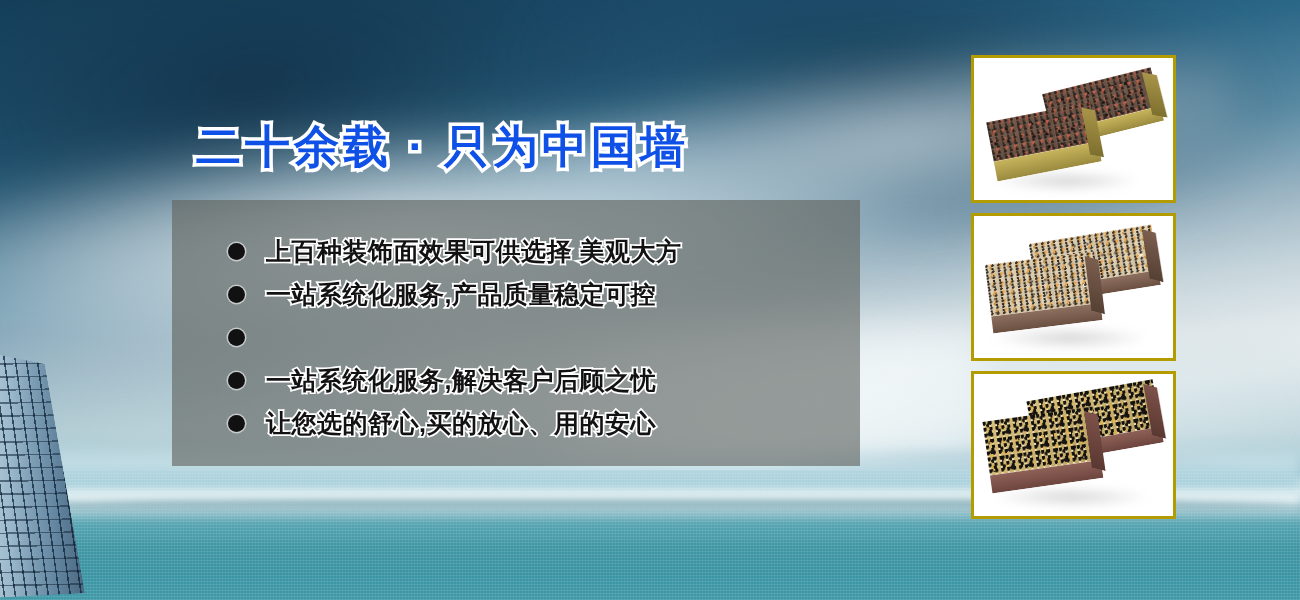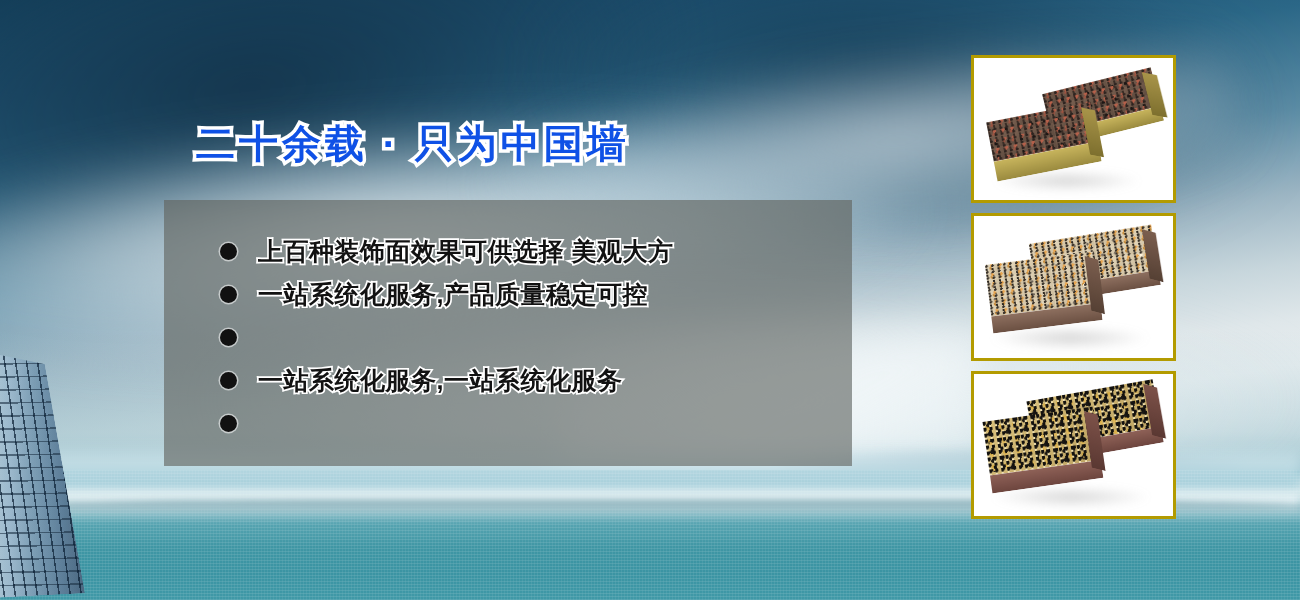--- a/index.html
+++ b/index.html
@@ -154,35 +154,35 @@
     clip-path:polygon(34% 0%, 100% 9%, 100% 100%, 0% 100%, 0% 12%);
     background-image:
       repeating-linear-gradient(92deg, rgba(15,35,55,0.72) 0 1.5px, rgba(255,255,255,0.07) 1.5px 11px),
       repeating-linear-gradient(2deg, rgba(18,40,60,0.62) 0 1.5px, rgba(255,255,255,0.05) 1.5px 13px);
   }
 
   
   .headline {
     position:absolute;
     left:196px; top:122px;
-    font-size:39px;
+    font-size:45px;
     font-weight:bold;
     letter-spacing:4px;
     color:#0f51e6;
     line-height:1.12;
     white-space:nowrap;
     -webkit-text-stroke:7px #ffffff;
     paint-order:stroke fill;
     text-shadow:0 1px 2px rgba(255,255,255,0.5);
   }
 
   
   .panel {
     position:absolute;
-    left:164px; top:200px;
+    left:172px; top:200px;
     width:688px; height:266px;
     background:rgba(92,98,96,0.62);
     backdrop-filter:saturate(0.7);
   }
   .panel-inner {
     position:absolute; inset:0;
     padding:30px 0 0 56px;
   }
   .bullet-row {
     display:flex;
@@ -336,25 +336,26 @@
         <span class="dot"></span>
         <span class="bullet-text">一站系统化服务,产品质量稳定可控</span>
       </div>
 
       <div class="bullet-row">
         <span class="dot"></span>
       </div>
 
       <div class="bullet-row">
         <span class="dot"></span>
-        <span class="bullet-text">一站系统化服务,一站系统化服务</span>
+        <span class="bullet-text">一站系统化服务,解决客户后顾之忧</span>
       </div>
 
       <div class="bullet-row">
         <span class="dot"></span>
+        <span class="bullet-text">让您选的舒心,买的放心、用的安心</span>
       </div>
 
     </div>
   </div>
 
   <div class="frames">
 
     <div class="frame">
       <div class="photo">
         <div class="shadow" style="left:18px; top:112px; width:150px; height:22px;"></div>

